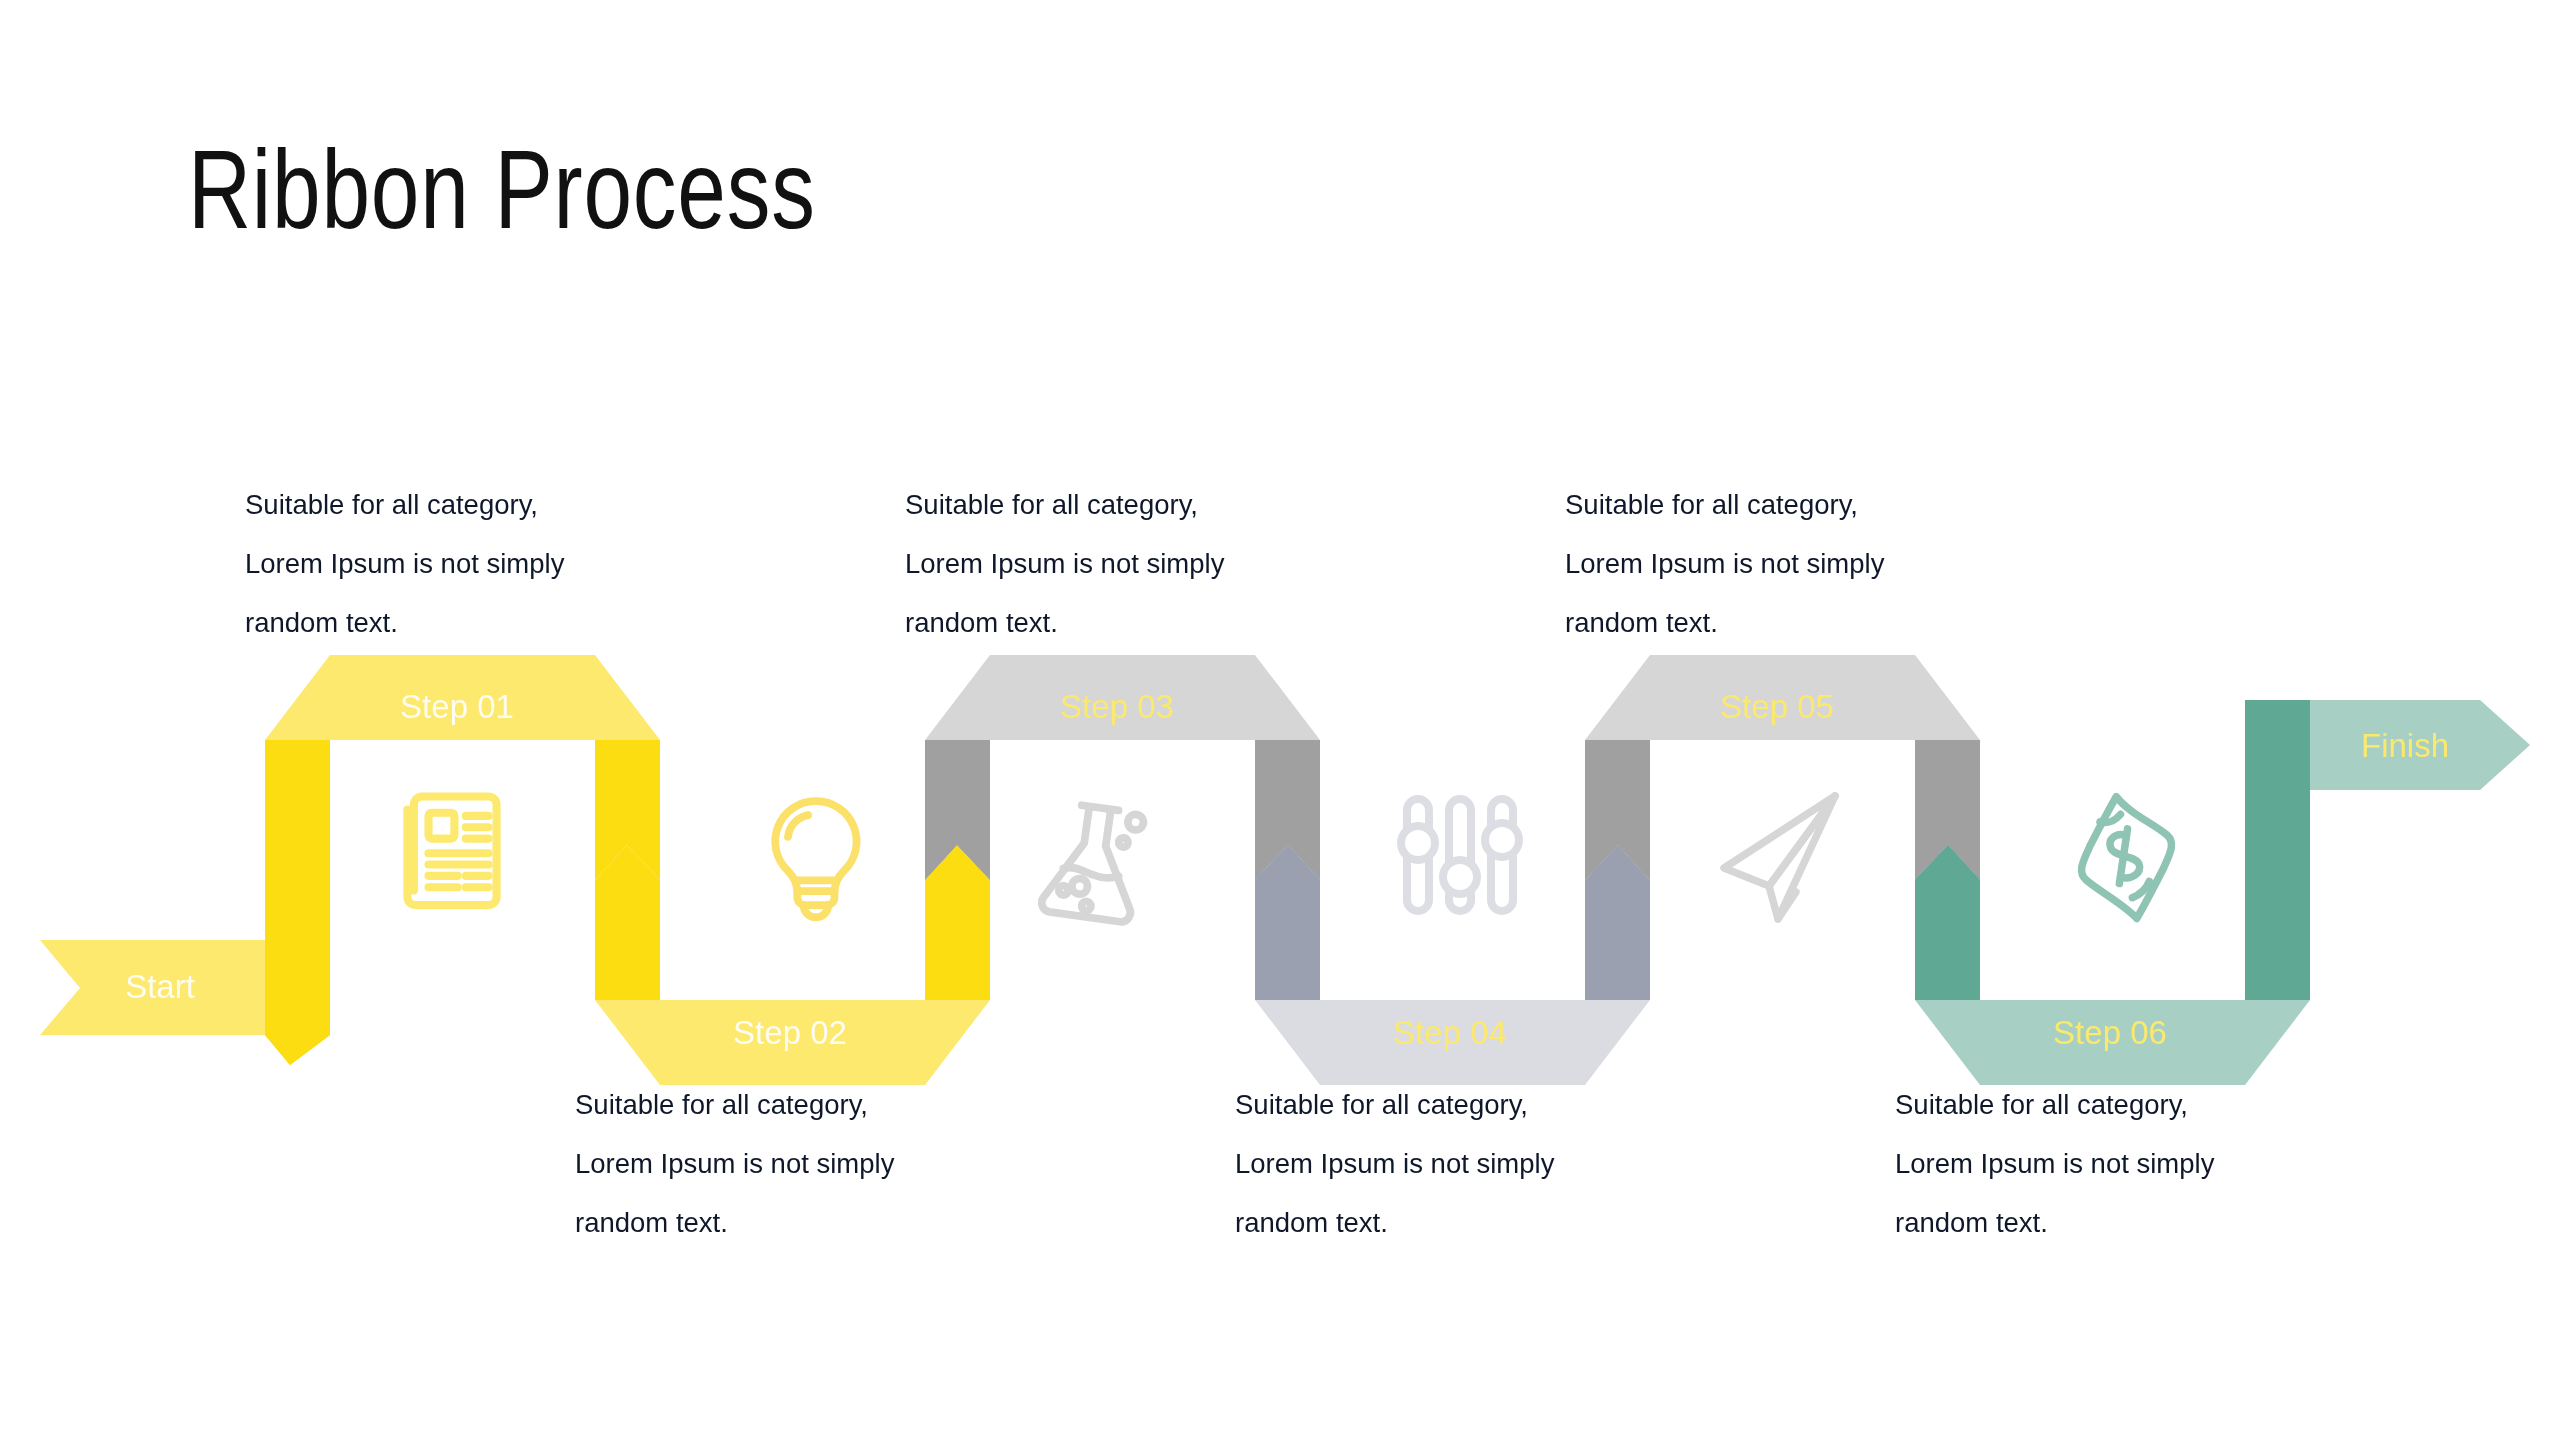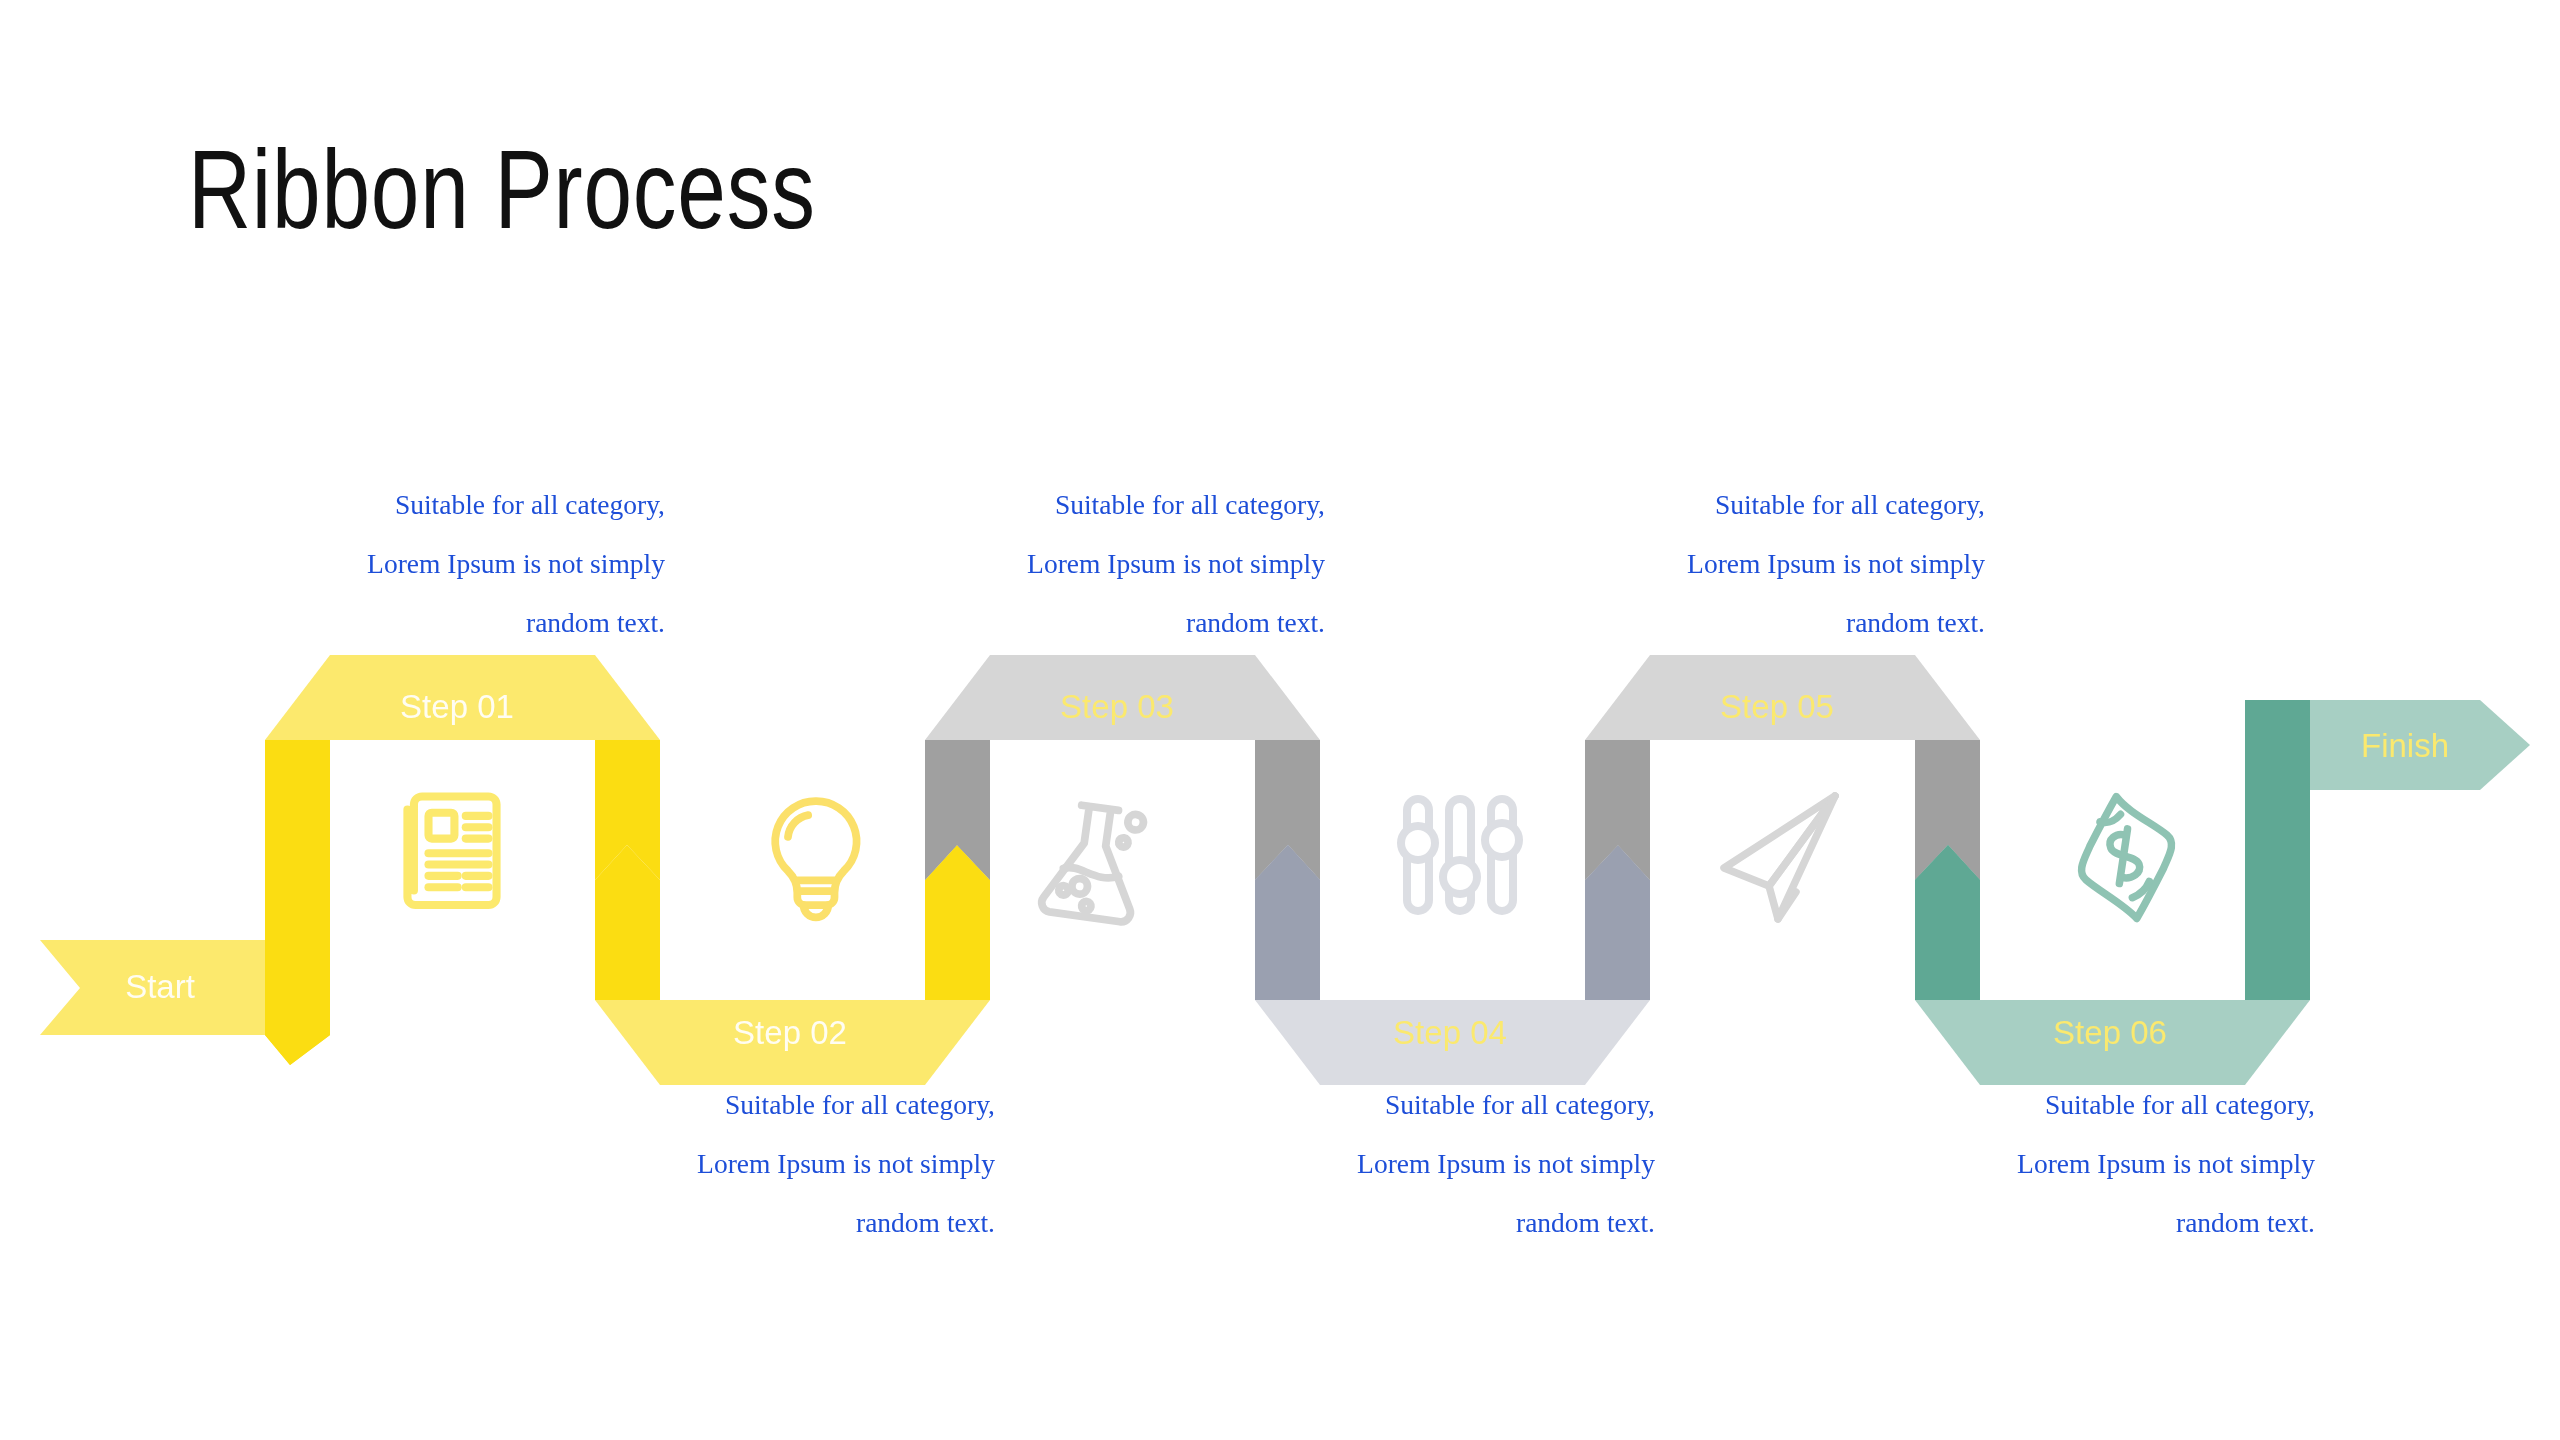--- a/index.html
+++ b/index.html
@@ -36,26 +36,26 @@
   #diagram {
     position: absolute;
     left: 0;
     top: 0;
     width: 2560px;
     height: 1440px;
   }
   .desc {
     position: absolute;
     width: 420px;
-    text-align: right;
-    font-family: Liberation Serif, serif;
+    text-align: left;
+    font-family: Liberation Sans, sans-serif;
     font-size: 27.5px;
     font-weight: 400;
     line-height: 59px;
-    color: #1d4ed8;
+    color: #0f172a;
     white-space: pre-line;
   }
   .desc-top-1 { left: 245px;  top: 475px; }
   .desc-top-2 { left: 905px;  top: 475px; }
   .desc-top-3 { left: 1565px; top: 475px; }
   .desc-bot-1 { left: 575px;  top: 1075px; }
   .desc-bot-2 { left: 1235px; top: 1075px; }
   .desc-bot-3 { left: 1895px; top: 1075px; }
 
   .ribbon-label {

